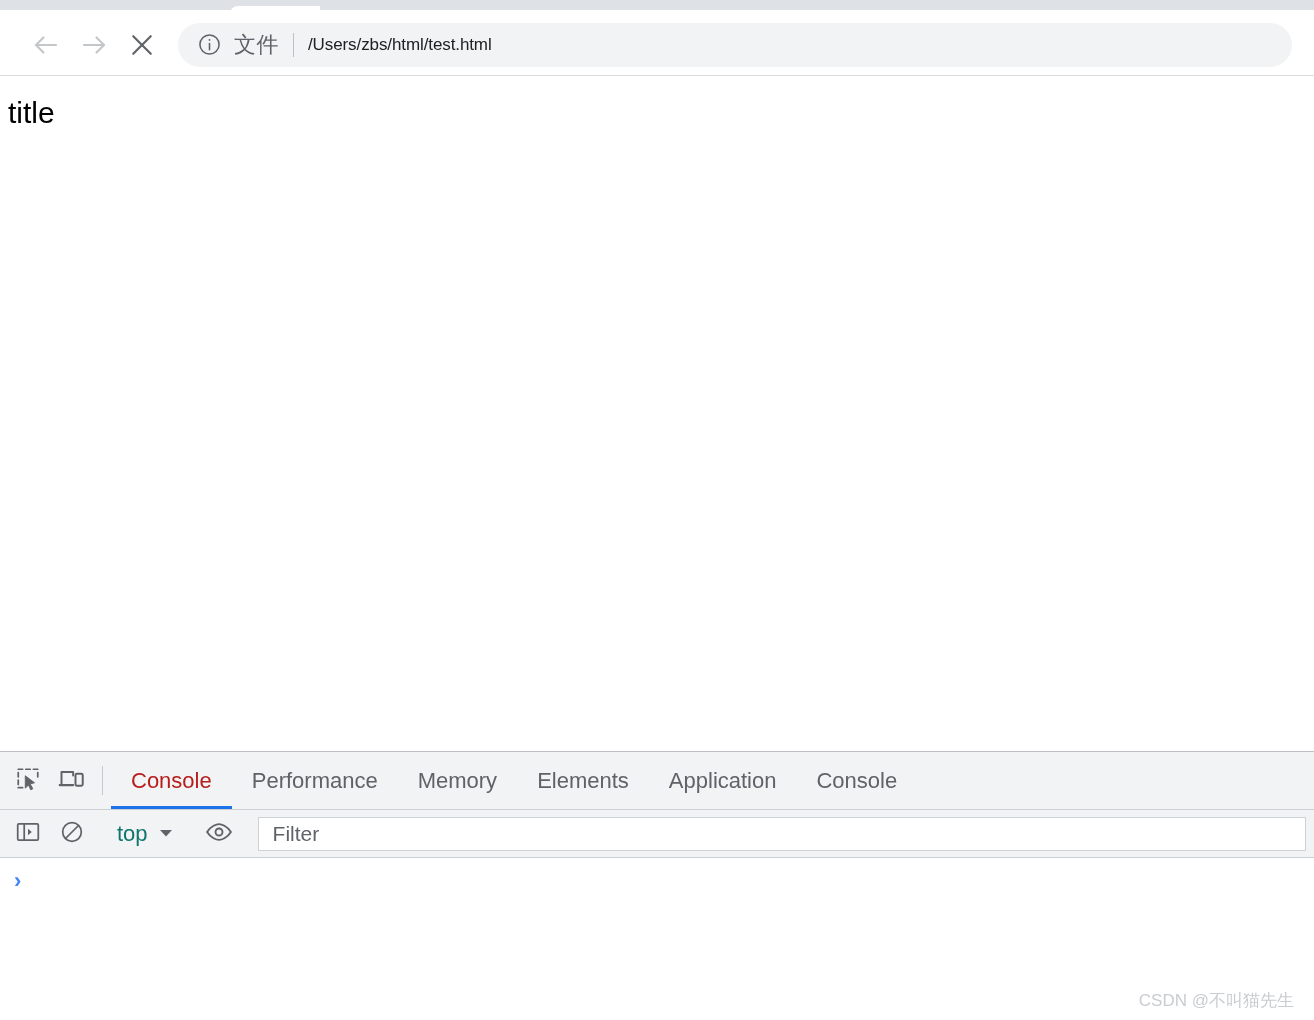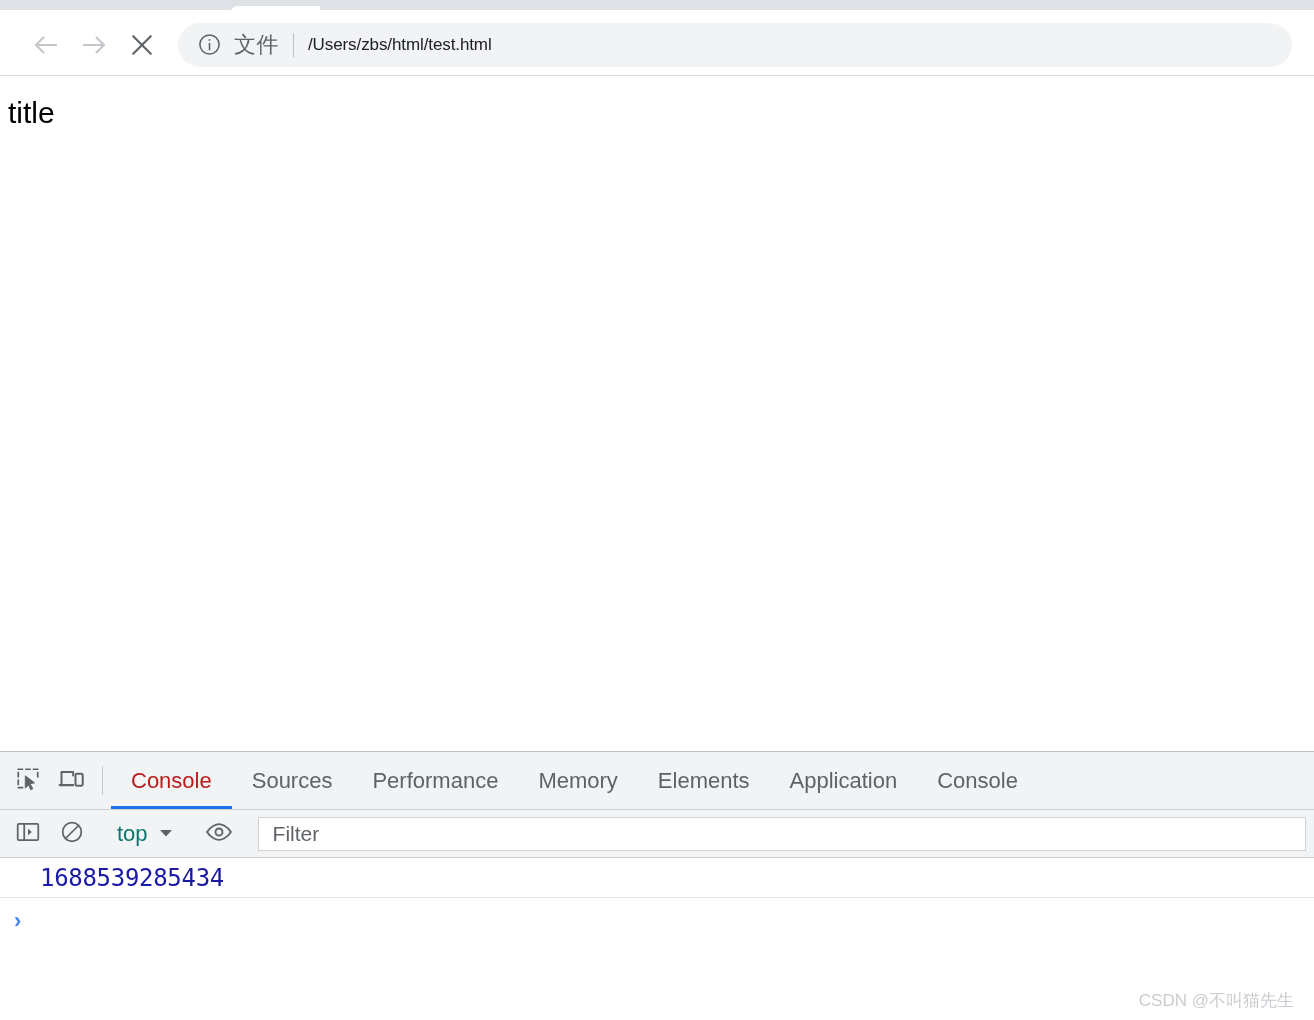--- a/index.html
+++ b/index.html
@@ -346,23 +346,20 @@
           </svg>
         </span>
       </div>
 
       <div class="dt-vsep"></div>
 
       <div class="dt-tab active">
         <span>Console</span>
       </div>
       <div class="dt-tab">
-        <span>Sources</span>
-      </div>
-      <div class="dt-tab">
         <span>Performance</span>
       </div>
       <div class="dt-tab">
         <span>Memory</span>
       </div>
       <div class="dt-tab">
         <span>Elements</span>
       </div>
       <div class="dt-tab">
         <span>Application</span>
@@ -416,23 +413,20 @@
       </div>
 
       <div class="dt-vsep"></div>
 
       <div id="filter-input">
         <span id="filter-placeholder">Filter</span>
       </div>
     </div>
 
     <div id="console-body">
-      <div class="console-row">
-        <span class="console-value">1688539285434</span>
-      </div>
       <div id="console-prompt-row">
         <span id="prompt-chevron">›</span>
       </div>
     </div>
 
   </div>
 
   <div id="watermark">CSDN @不叫猫先生</div>
 
 </div>

